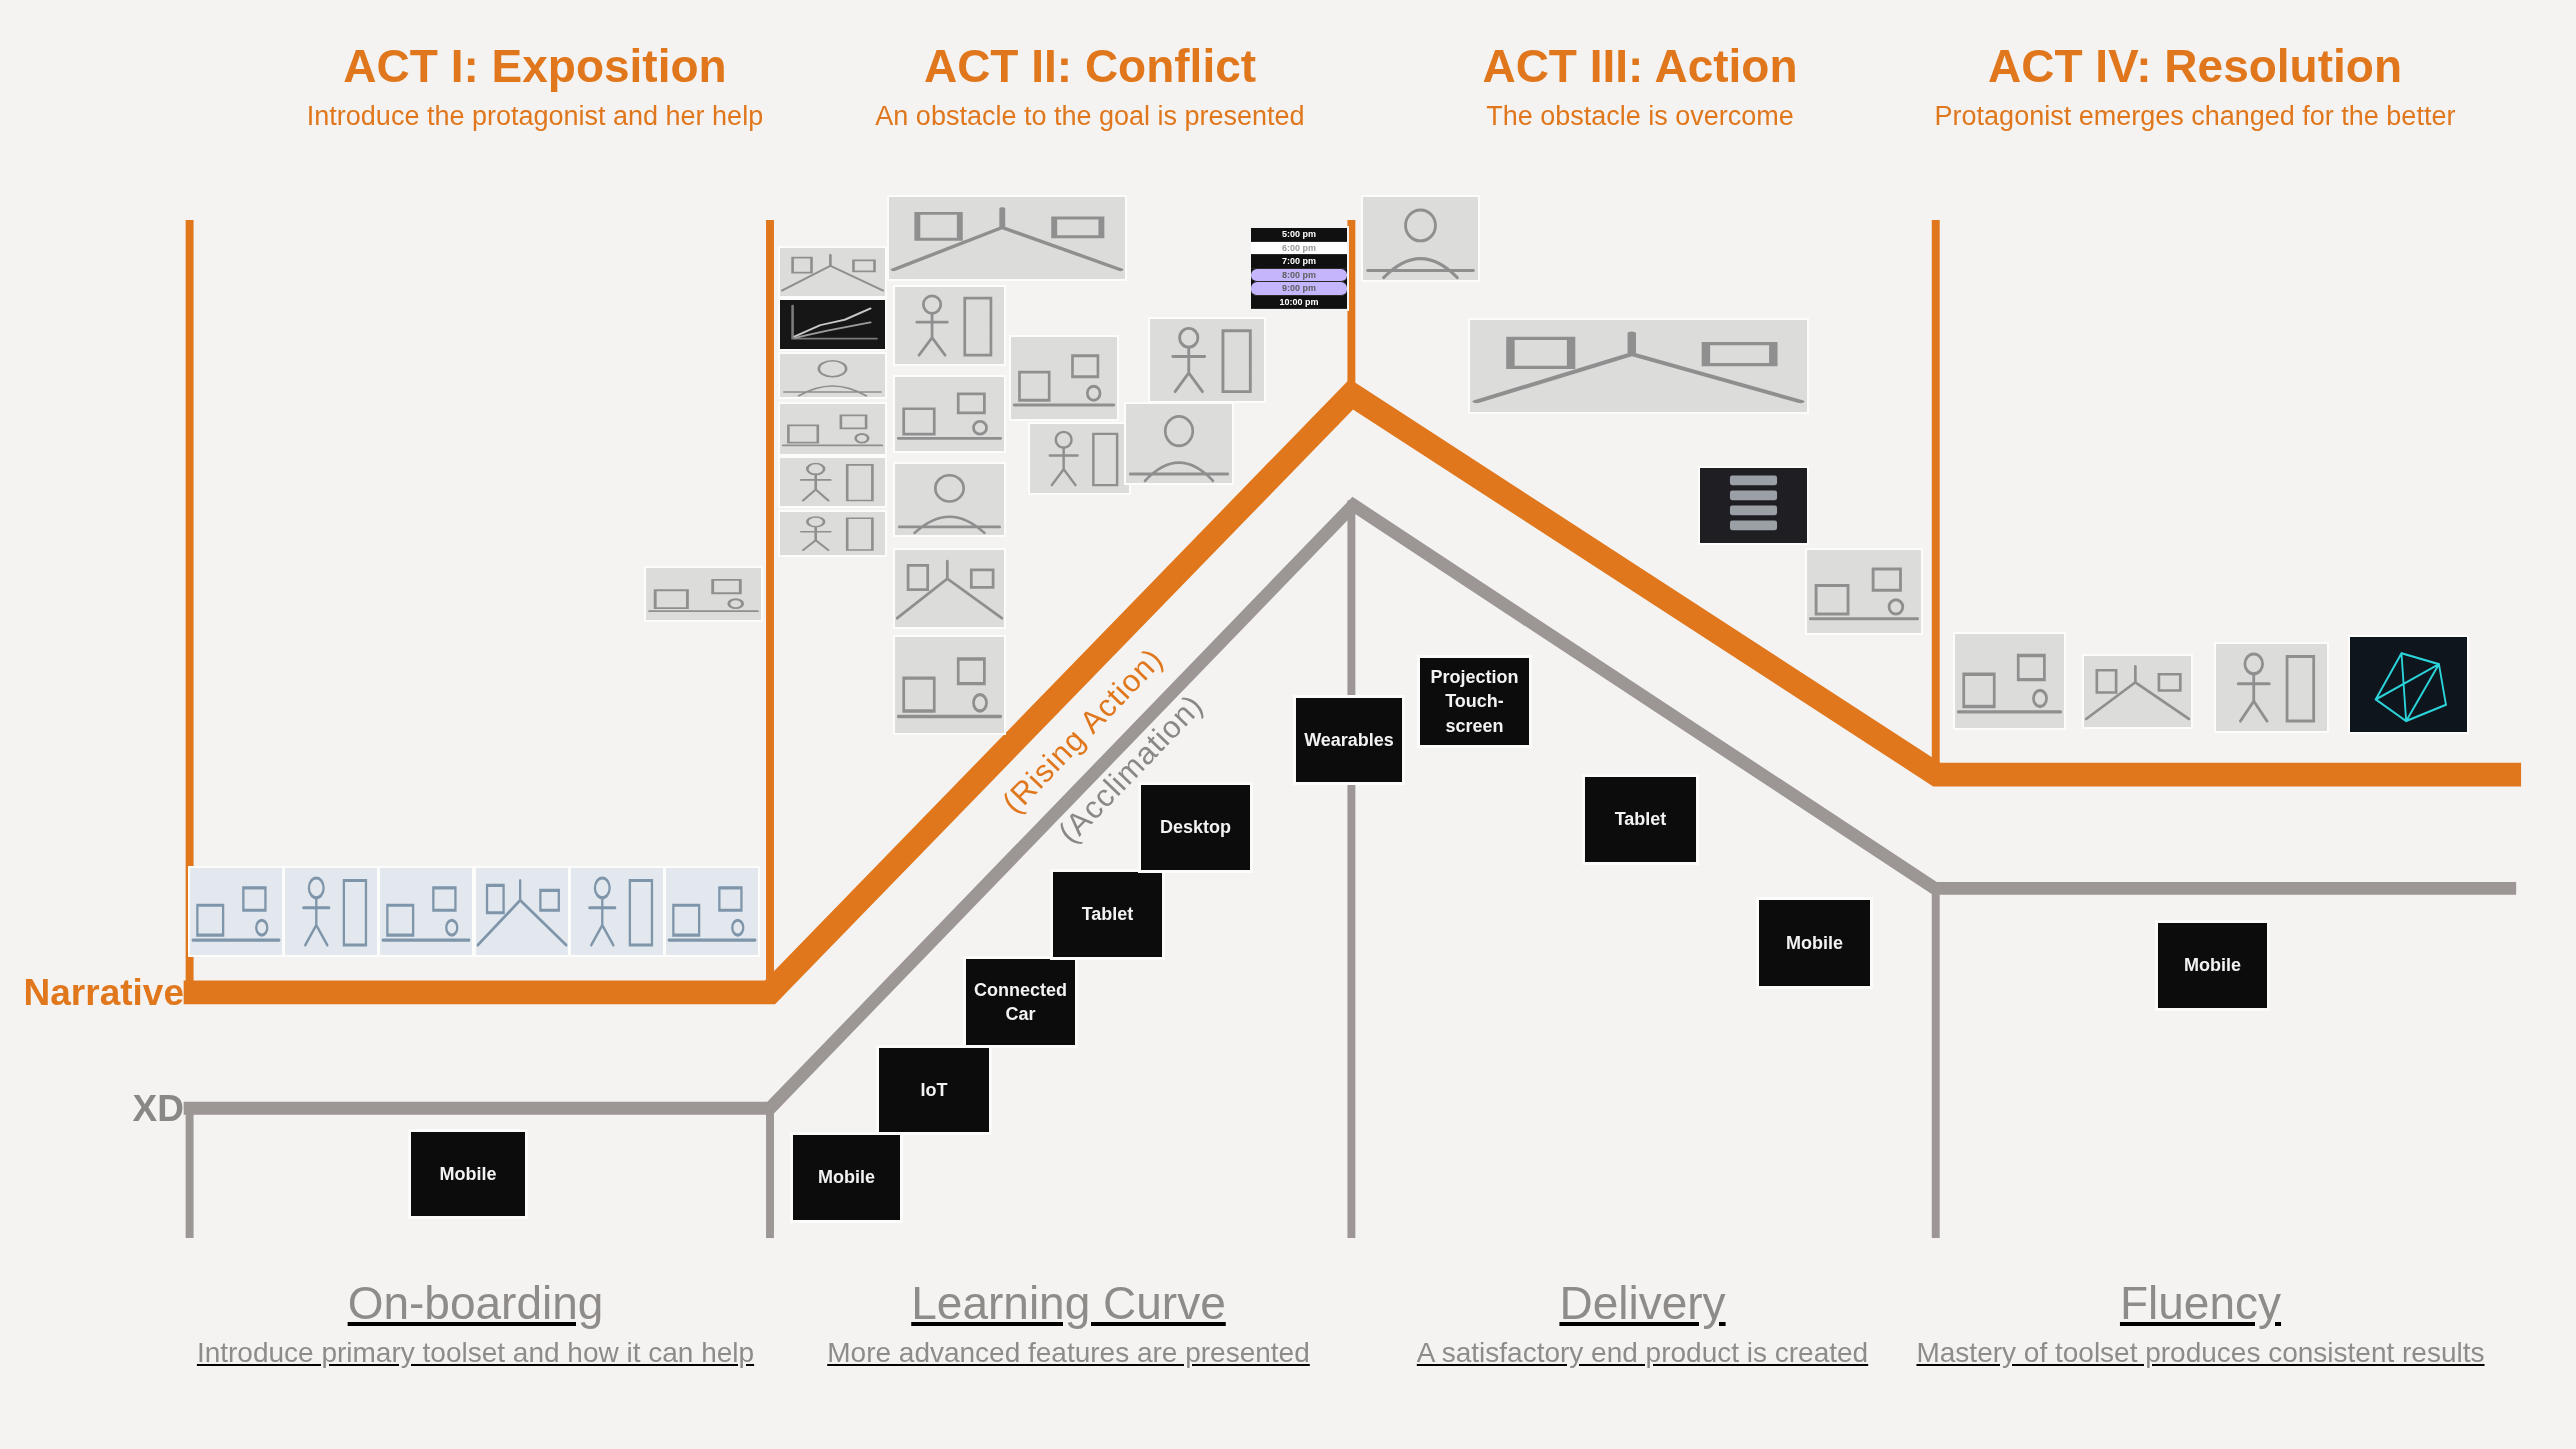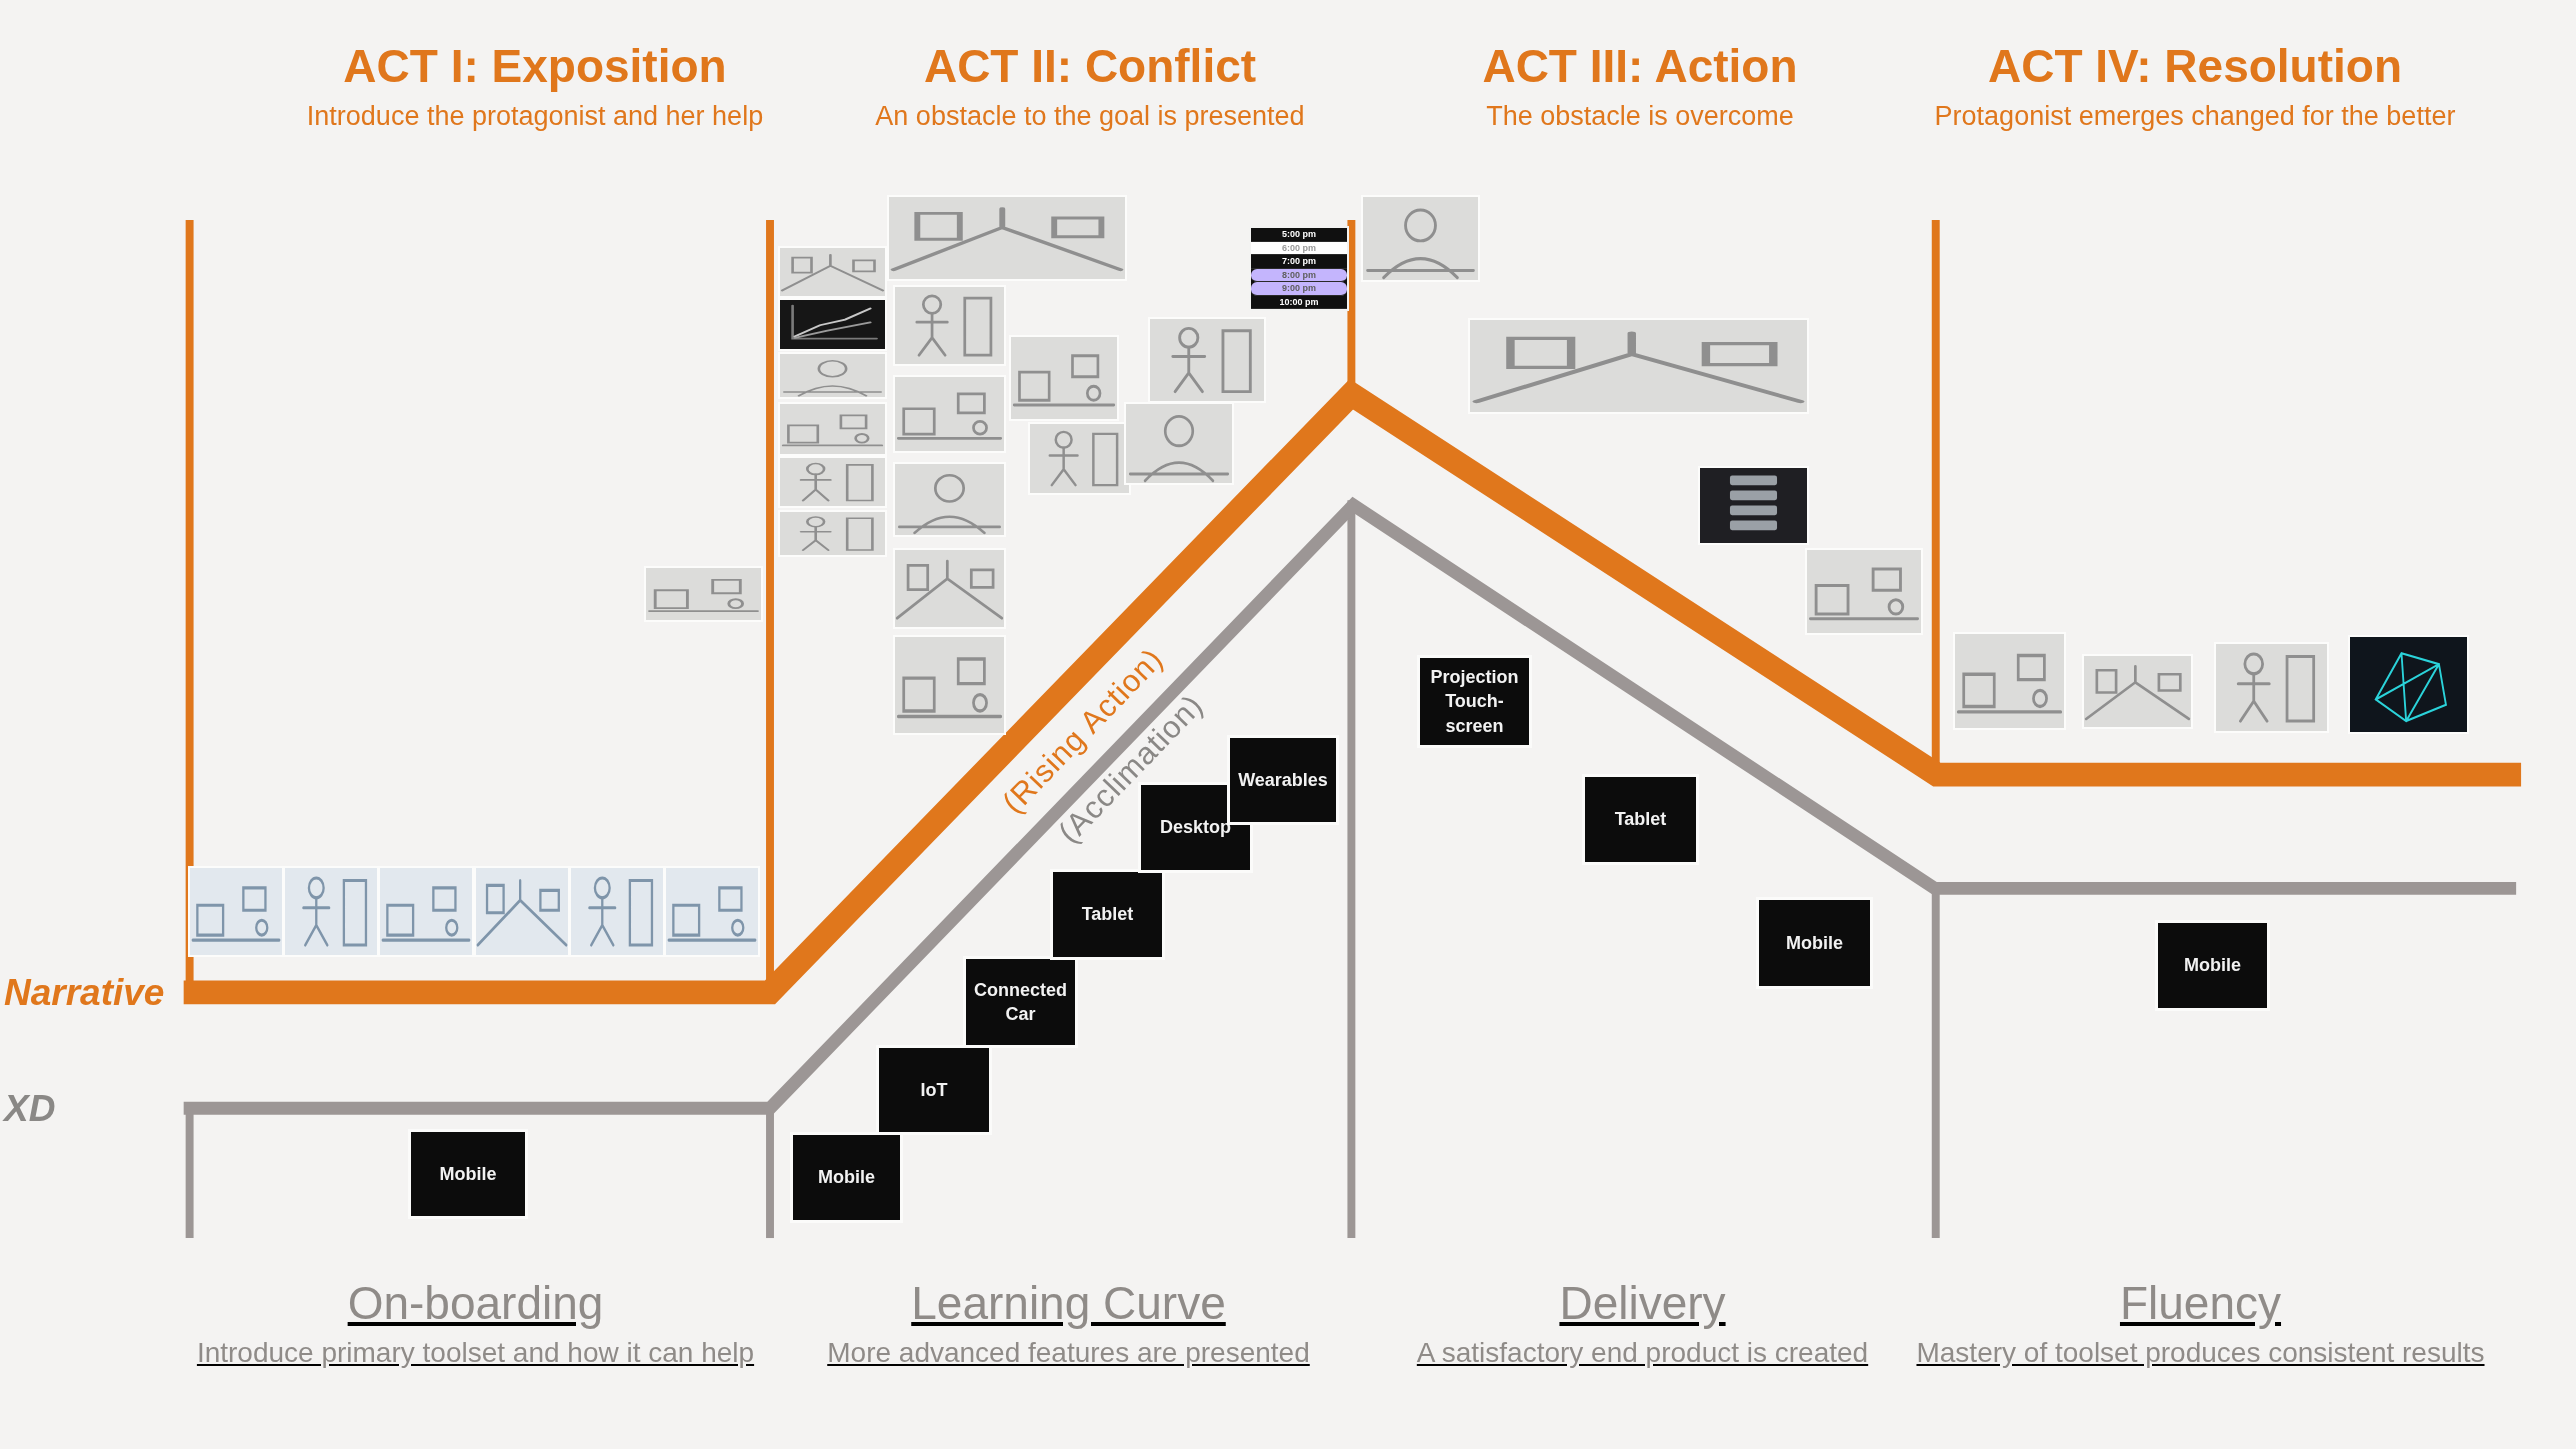--- a/index.html
+++ b/index.html
@@ -11,22 +11,22 @@
   .act{position:absolute;top:40px;width:634px;text-align:center;}
   .act-title{font-size:46px;font-weight:700;color:var(--orange);line-height:1.15;}
   .act-sub{font-size:27px;font-weight:400;color:var(--orange);margin-top:8px;}
 
   
   .phase{position:absolute;top:1276px;width:753px;text-align:center;text-decoration:underline;}
   .phase-title{font-size:46px;font-weight:400;color:var(--graytext);line-height:1.2;}
   .phase-sub{font-size:28px;font-weight:400;color:var(--graytext);margin-top:6px;}
 
   
-  .side-label{position:absolute;left:4px;width:168px;
-              font-size:37px;font-weight:700;font-style:italic;}
+  .side-label{position:absolute;left:16px;width:168px;text-align:right;
+              font-size:37px;font-weight:700;}
   #narrative-label{top:972px;color:var(--orange);}
   #xd-label{top:1088px;color:var(--graylabel);}
 
   .diag-label{position:absolute;font-size:31px;letter-spacing:1px;white-space:nowrap;
               transform:translate(-50%,-50%) rotate(-46deg);}
   #rising-label{left:1083px;top:731px;color:var(--orange);}
   #acclimation-label{left:1131px;top:769px;color:var(--graylabel);}
 
   
   #lines-svg{position:absolute;left:0;top:0;}
@@ -325,21 +325,21 @@
       <div class="device-box" style="left: 1053px; top: 872px; width: 109px; height: 85px;">
         <div>
           <span>Tablet</span>
         </div>
       </div>
       <div class="device-box" style="left: 1141px; top: 785px; width: 109px; height: 85px;">
         <div>
           <span>Desktop</span>
         </div>
       </div>
-      <div class="device-box" style="left: 1230px; top: 698px; width: 106px; height: 84px; margin-top: 40px;">
+      <div class="device-box" style="left: 1296px; top: 698px; width: 106px; height: 84px;">
         <div>
           <span>Wearables</span>
         </div>
       </div>
       <div class="device-box" style="left: 1420px; top: 658px; width: 109px; height: 87px;">
         <div>
           <span>Projection</span>
           <span>Touch-</span>
           <span>screen</span>
         </div>

